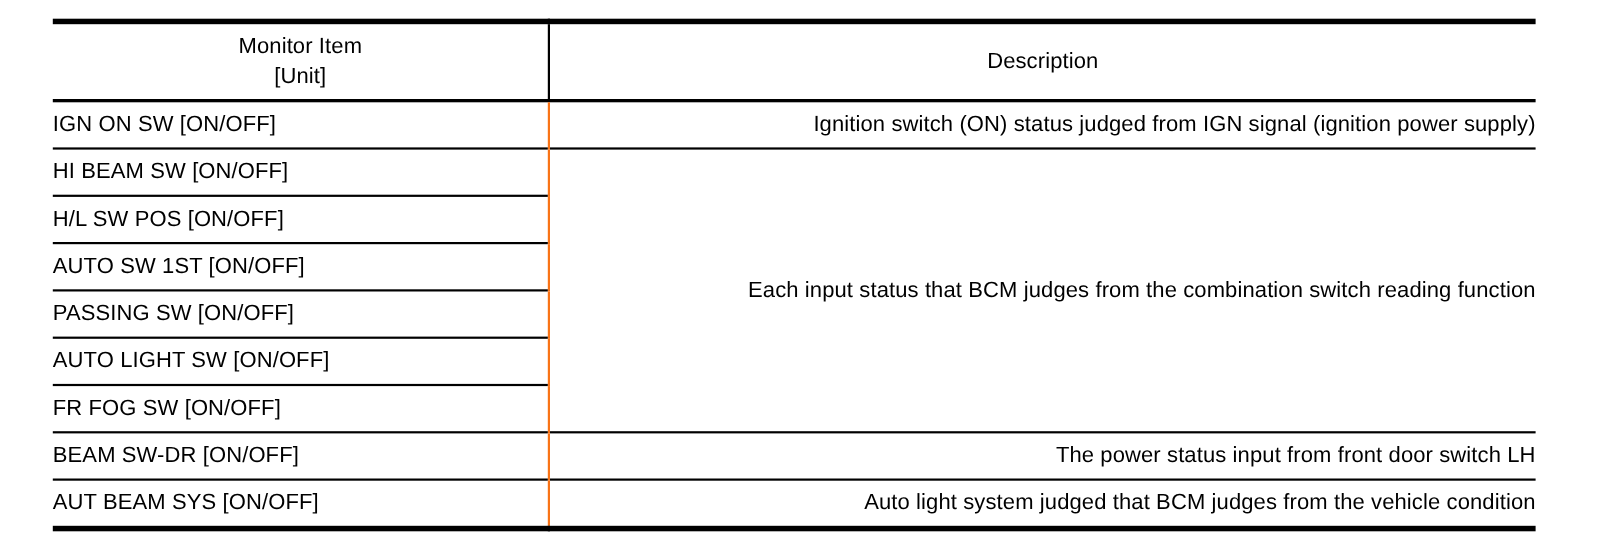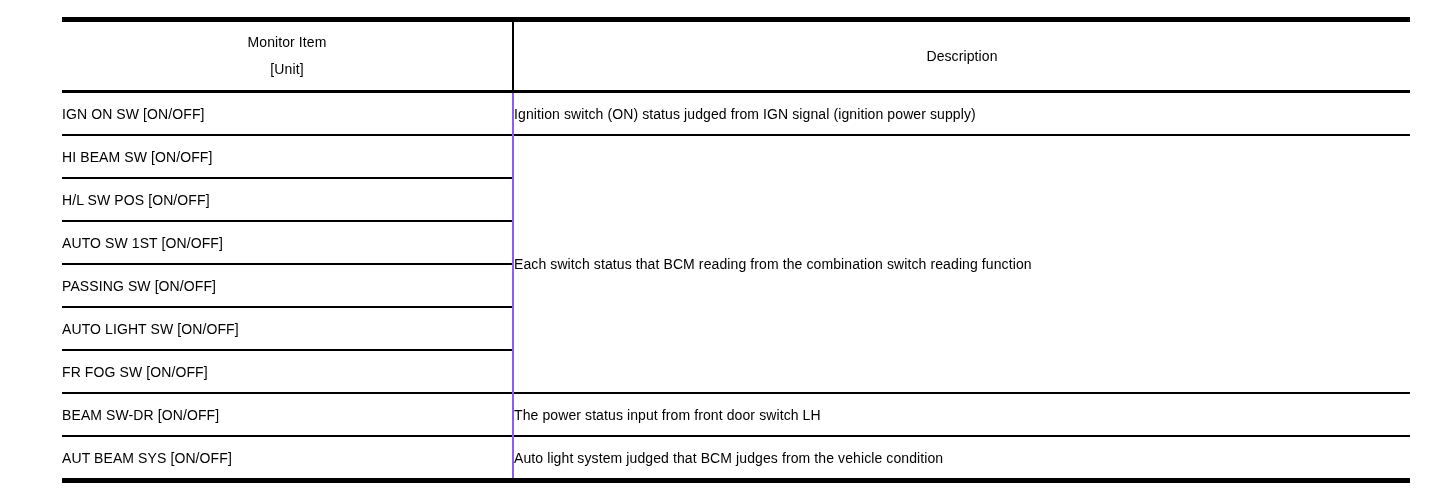--- a/index.html
+++ b/index.html
@@ -10,55 +10,55 @@
   body {
     width: 1456px;
     height: 488px;
     position: relative;
     font-family: "Liberation Sans", sans-serif;
     color: #000000;
     overflow: hidden;
   }
   table.monitor-table {
     position: absolute;
-    left: 62px;
+    left: 48px;
     top: 17px;
     width: 1348px;
     border-collapse: collapse;
     border-top: 5px solid #000;
     border-bottom: 5px solid #000;
     table-layout: fixed;
-    font-size: 14px;
+    font-size: 20px;
     letter-spacing: 0.1px;
   }
   table.monitor-table col.c-item { width: 451px; }
   table.monitor-table th,
   table.monitor-table td {
     padding: 0;
     vertical-align: middle;
     font-weight: normal;
   }
   
   thead th {
     height: 68px;
     text-align: center;
     line-height: 27px;
   }
   thead th.cell-item { border-right: 2px solid #000; }
   
   tbody td { border-top: 2px solid #000; height: 41px; }
   tbody tr.hdr-sep td { border-top: 3px solid #000; }
   td.cell-item {
-    border-right: 2px solid #8b5cf6;
+    border-right: 2px solid #f97316;
     padding-left: 15px;
     text-align: left;
   }
   td.cell-desc {
     padding-left: 14px;
-    text-align: left;
+    text-align: right;
   }
 </style>
 </head>
 <body>
 
 <table class="monitor-table">
   <colgroup>
     <col class="c-item">
     <col class="c-desc">
   </colgroup>
@@ -71,21 +71,21 @@
       <th class="cell-desc-h">Description</th>
     </tr>
   </thead>
   <tbody>
     <tr class="hdr-sep">
       <td class="cell-item">IGN ON SW [ON/OFF]</td>
       <td class="cell-desc">Ignition switch (ON) status judged from IGN signal (ignition power supply)</td>
     </tr>
     <tr>
       <td class="cell-item">HI BEAM SW [ON/OFF]</td>
-      <td class="cell-desc" rowspan="6">Each switch status that BCM reading from the combination switch reading function</td>
+      <td class="cell-desc" rowspan="6">Each input status that BCM judges from the combination switch reading function</td>
     </tr>
     <tr>
       <td class="cell-item">H/L SW POS [ON/OFF]</td>
     </tr>
     <tr>
       <td class="cell-item">AUTO SW 1ST [ON/OFF]</td>
     </tr>
     <tr>
       <td class="cell-item">PASSING SW [ON/OFF]</td>
     </tr>

